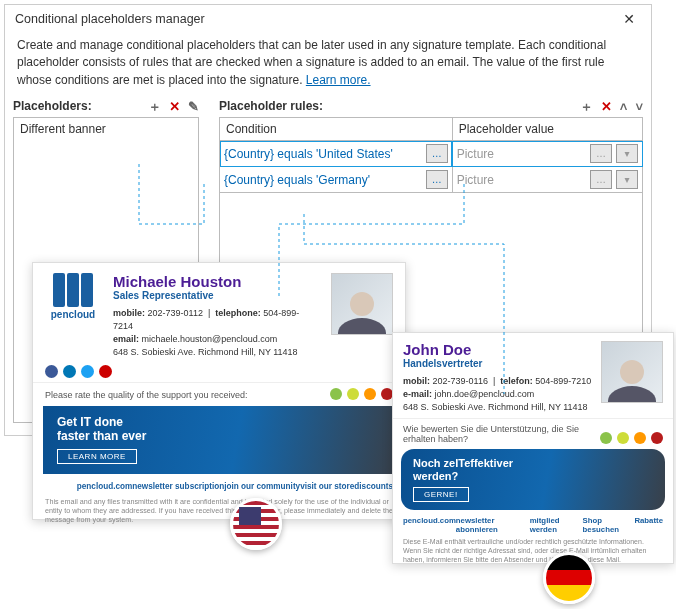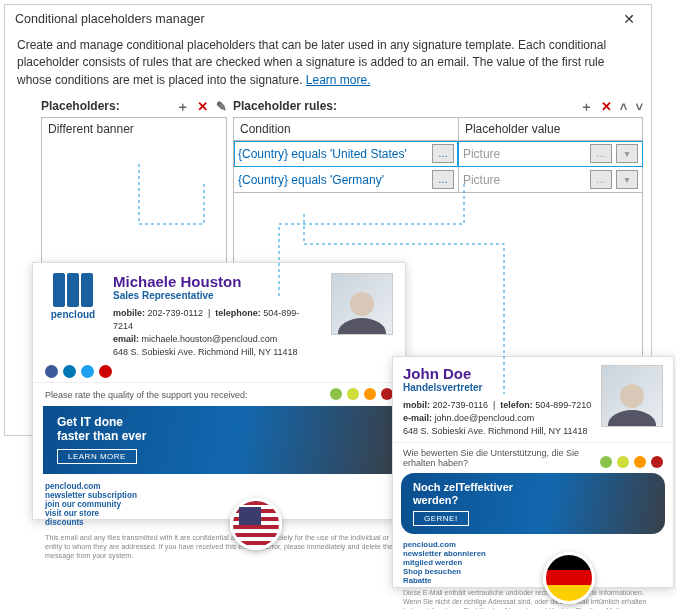--- a/index.html
+++ b/index.html
@@ -2,21 +2,21 @@
 <html><head>
 <meta charset="utf-8">
 <style>
   * { box-sizing: border-box; margin: 0; padding: 0; }
   body { font-family: "Segoe UI", Tahoma, sans-serif; font-size: 12px; color: #333; background: #fff; width: 676px; height: 609px; position: relative; overflow: hidden; }
   .window { border: 1px solid #ccc; width: 648px; height: 432px; position: absolute; left: 4px; top: 4px; background: #fff; }
   .titlebar { display: flex; align-items: center; justify-content: space-between; padding: 6px 10px; font-size: 12.5px; }
   .close-x { font-size: 14px; cursor: pointer; padding: 0 6px; }
   .desc { padding: 4px 12px 8px; font-size: 12px; line-height: 1.45; color: #333; }
   .desc a { color: #0066b3; text-decoration: underline; }
-  .cols { display: flex; padding: 0 8px 8px; gap: 6px; height: calc(100% - 96px); margin-left: 28px; }
+  .cols { display: flex; padding: 0 8px 8px; gap: 20px; height: calc(100% - 96px); }
   .leftcol { width: 186px; display: flex; flex-direction: column; }
   .rightcol { flex: 1; display: flex; flex-direction: column; }
   .sec-head { display: flex; align-items: center; justify-content: space-between; font-weight: 600; font-size: 12px; padding: 2px 0 4px; }
   .sec-tools { display: flex; gap: 8px; color: #666; }
   .sec-tools span { cursor: pointer; font-size: 13px; line-height: 1; }
   .red { color: #c00; }
   .listbox { border: 1px solid #bbb; flex: 1; background: #fff; }
   .list-item { padding: 4px 6px; border-bottom: none; }
   table.rules { width: 100%; border-collapse: collapse; border: 1px solid #bbb; background: #fff; padding-left: 6px; }
   table.rules th { text-align: left; font-weight: 400; padding: 4px 6px; border: 1px solid #bbb; background: #fff; font-size: 12px; }
@@ -24,42 +24,42 @@
   .cond-cell { color: #0066b3; display: flex; align-items: center; justify-content: space-between; gap: 4px; }
   .mini-btn { width: 22px; height: 19px; background: #e7e7e7; border: 1px solid #999; display: inline-flex; align-items: center; justify-content: center; font-size: 10px; cursor: pointer; }
   .val-cell { display: flex; align-items: center; gap: 4px; color: #999; }
   .val-cell .lbl { flex: 1; }
   tr.sel td { outline: 1px solid #1a9be0; outline-offset: -1px; }
   .rules-body { flex: 1; border: 1px solid #bbb; border-top: none; }
 
   
   .sigcard { position: absolute; background: #fff; border: 1px solid #ddd; box-shadow: 0 2px 10px rgba(0,0,0,.18); font-size: 10px; }
   .sig1 { left: 32px; top: 262px; width: 374px; height: 258px; }
-  .sig2 { left: 392px; top: 356px; width: 282px; height: 232px; }
+  .sig2 { left: 392px; top: 332px; width: 282px; height: 232px; }
   .sig-top { display: flex; padding: 10px 12px 6px; gap: 12px; }
   .logo { width: 56px; display: flex; flex-direction: column; align-items: center; font-weight: 700; color: #1a5fa0; font-size: 10px; }
   .logo-mark { width: 40px; height: 34px; display: flex; gap: 2px; margin-bottom: 2px; }
   .logo-mark div { flex: 1; background: #1a5fa0; border-radius: 2px; }
   .sig-info { flex: 1; }
   .sig-name { font-size: 15px; font-weight: 700; color: #4c1d95; }
   .sig-title { font-size: 10px; font-weight: 700; color: #1a5fa0; margin-bottom: 6px; }
   .sig-line { font-size: 9px; color: #333; line-height: 1.45; }
   .sig-line b { font-weight: 700; }
   .photo { width: 62px; height: 62px; background: linear-gradient(135deg,#cbd4db,#e8edf1); border: 1px solid #ccc; position: relative; overflow: hidden; }
   .photo::after { content:''; position:absolute; left:50%; top:18px; width:24px; height:24px; background:#d9c8b8; border-radius:50%; transform:translateX(-50%);}
   .photo::before { content:''; position:absolute; left:50%; bottom:-14px; width:48px; height:30px; background:#556; border-radius:50% 50% 0 0; transform:translateX(-50%);}
   .socials { display: flex; gap: 5px; padding: 0 12px 4px; align-items:center;}
   .soc { width: 13px; height: 13px; border-radius: 50%; display:inline-block;}
   .rate-row { padding: 0 12px 6px; border-top:1px solid #eee; padding-top:5px; display:flex; align-items:flex-end; justify-content:space-between; font-size:9px; color:#555;}
   .faces { display:flex; gap:5px;}
   .face { width:12px; height:12px; border-radius:50%; display:inline-block;}
   .banner { margin: 0 10px 6px; background: linear-gradient(100deg,#0a4f8f 0%,#1268af 55%,#38404a 100%); color:#fff; padding:10px 14px; position:relative; min-height:56px;}
   .banner h3 { font-size:12px; font-weight:700; line-height:1.15;}
   .banner .cta { display:inline-block; border:1px solid #fff; padding:2px 10px; font-size:8px; margin-top:5px; letter-spacing:.5px;}
-  .linkrow { display:flex; justify-content:space-between; padding:2px 12px 6px; font-size:8.2px; color:#1a5fa0; font-weight:600;flex-direction:column;}
+  .linkrow { display:flex; justify-content:flex-end; padding:2px 12px 6px; font-size:8.2px; color:#1a5fa0; font-weight:600;}
   .disclaimer { padding:0 12px 8px; font-size:7.2px; color:#888; line-height:1.25;}
   .flag-badge { position:absolute; width:52px; height:52px; border-radius:50%; box-shadow:0 2px 6px rgba(0,0,0,.3); background:#fff;}
   .flag-us { left:230px; top:498px; background:
      repeating-linear-gradient(#b22234 0 4px,#fff 4px 8px);
   }
   .flag-us::after{content:'';position:absolute;left:6px;top:6px;width:22px;height:18px;background:#3c3b6e;}
   .flag-de { left:543px; top:552px; background: linear-gradient(#000 0 33%,#dd0000 33% 66%,#ffce00 66% 100%);}
   .flag-badge { border:3px solid #fff; }
 
   

